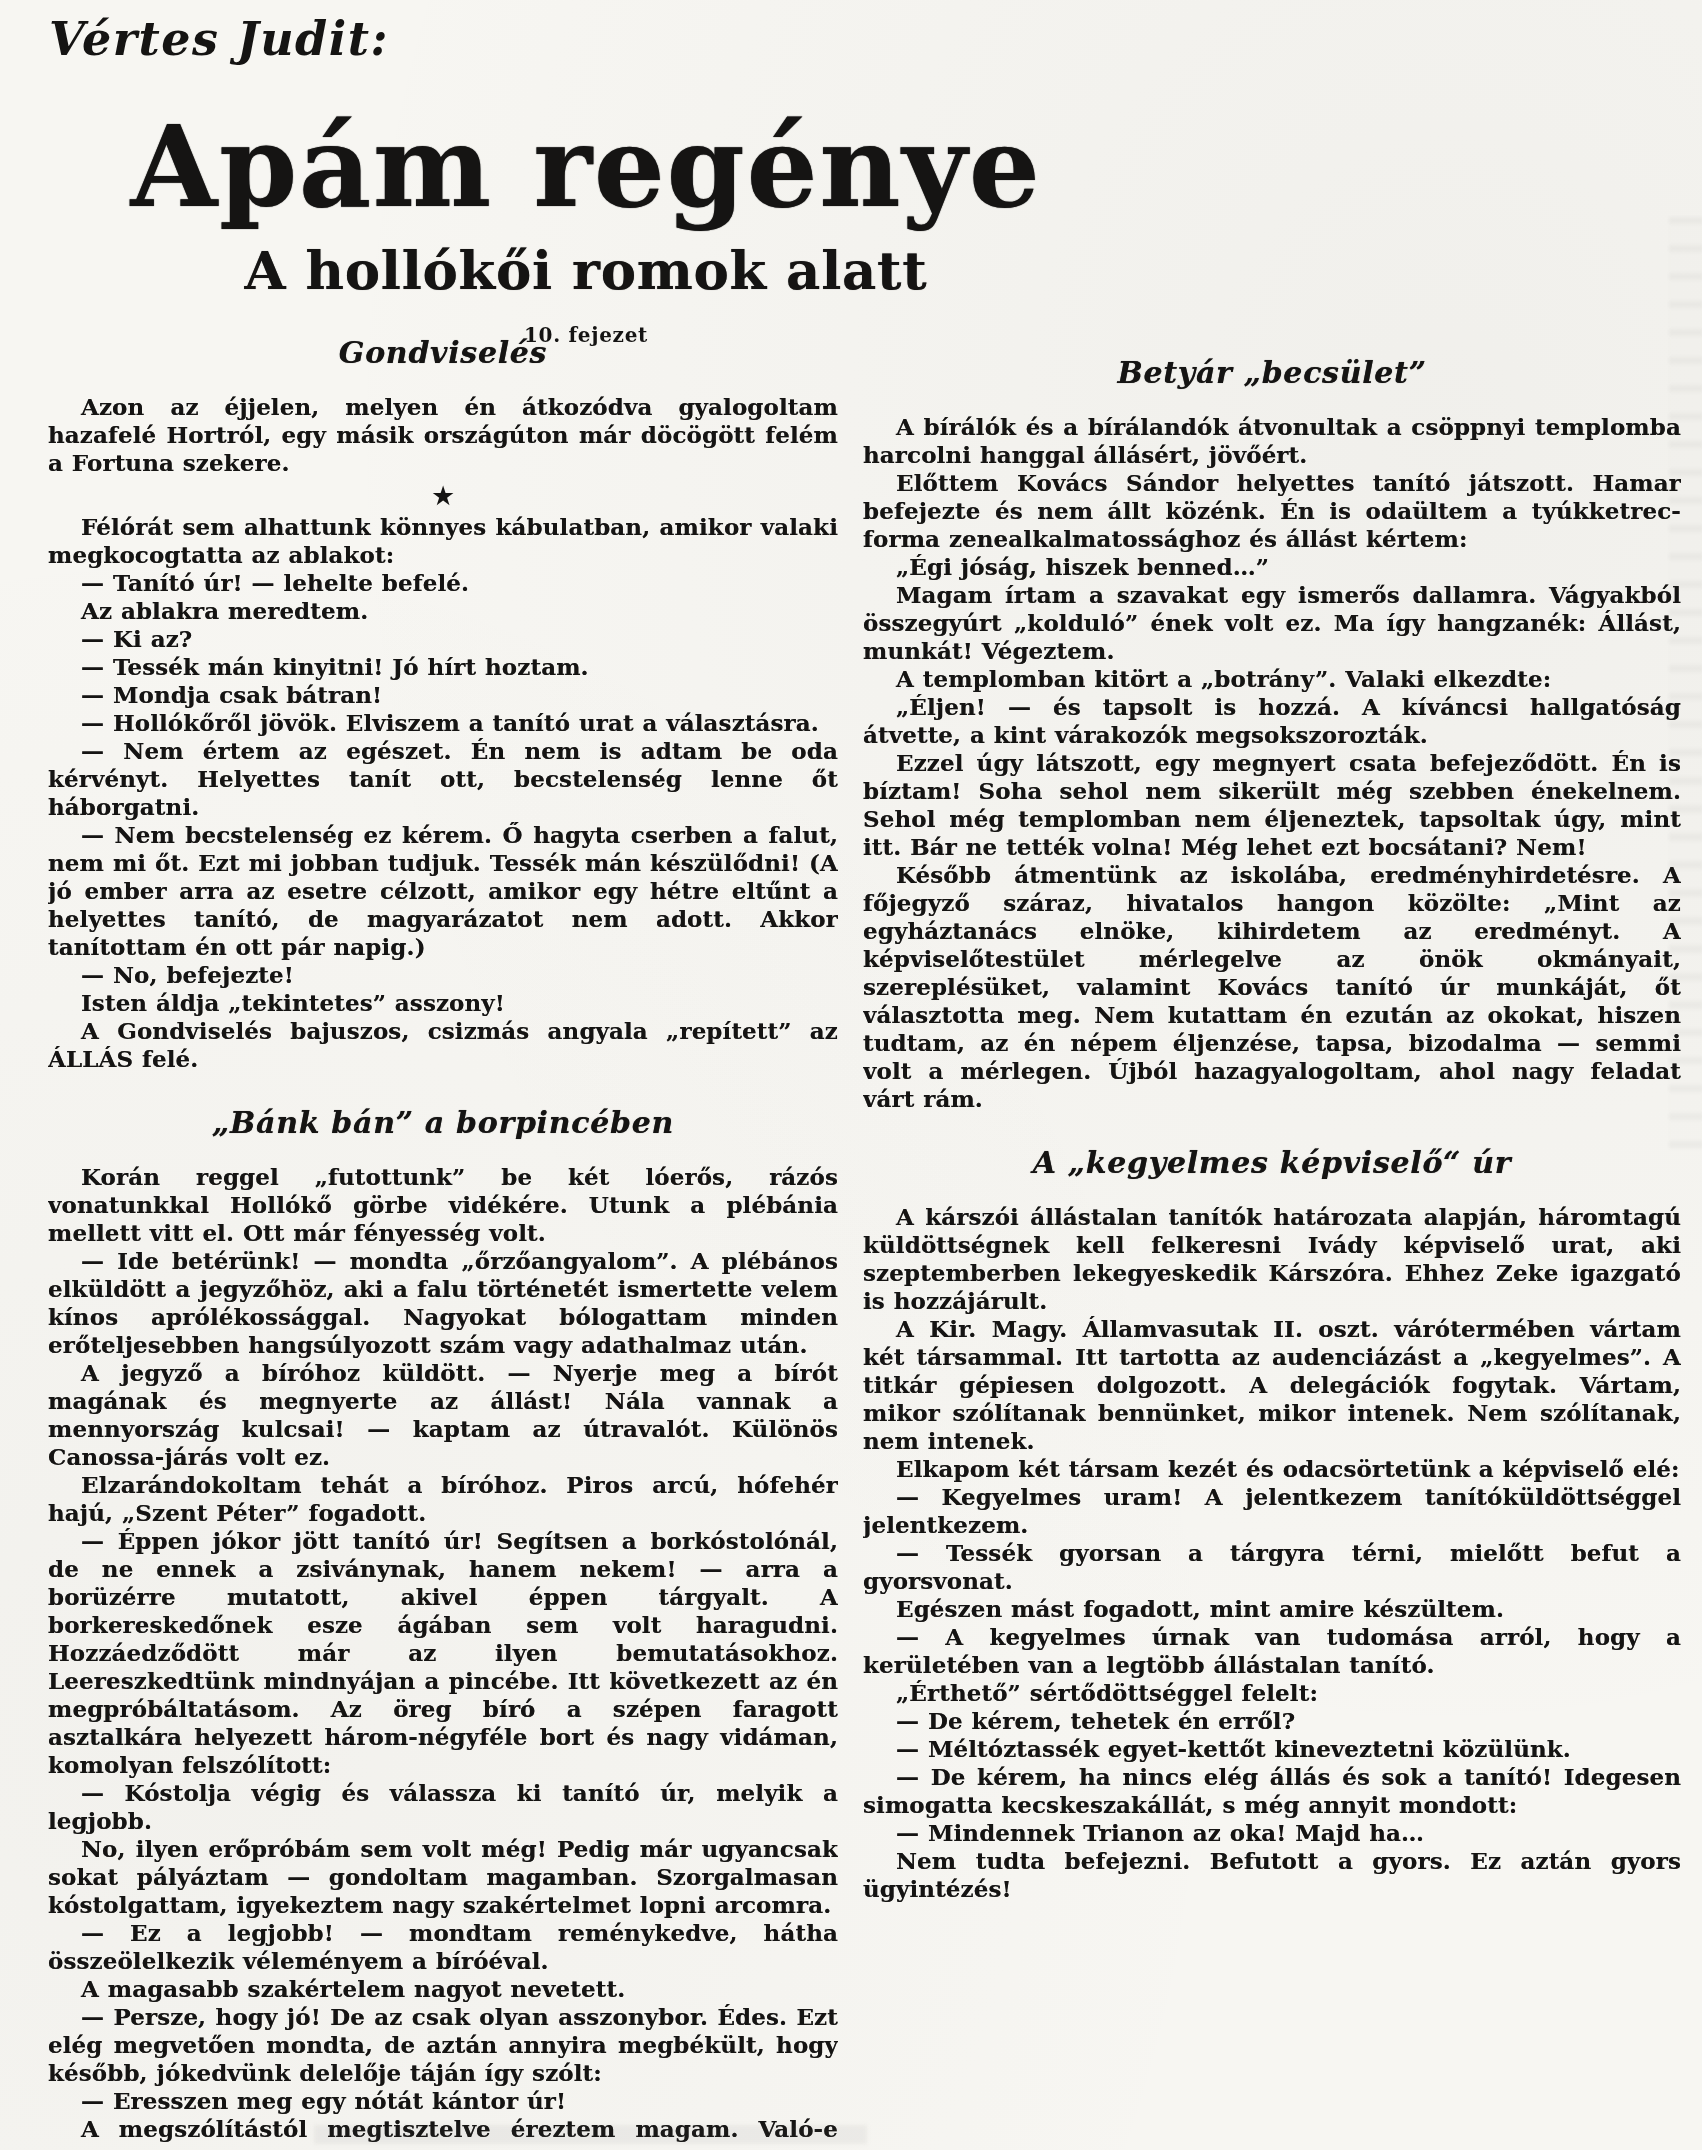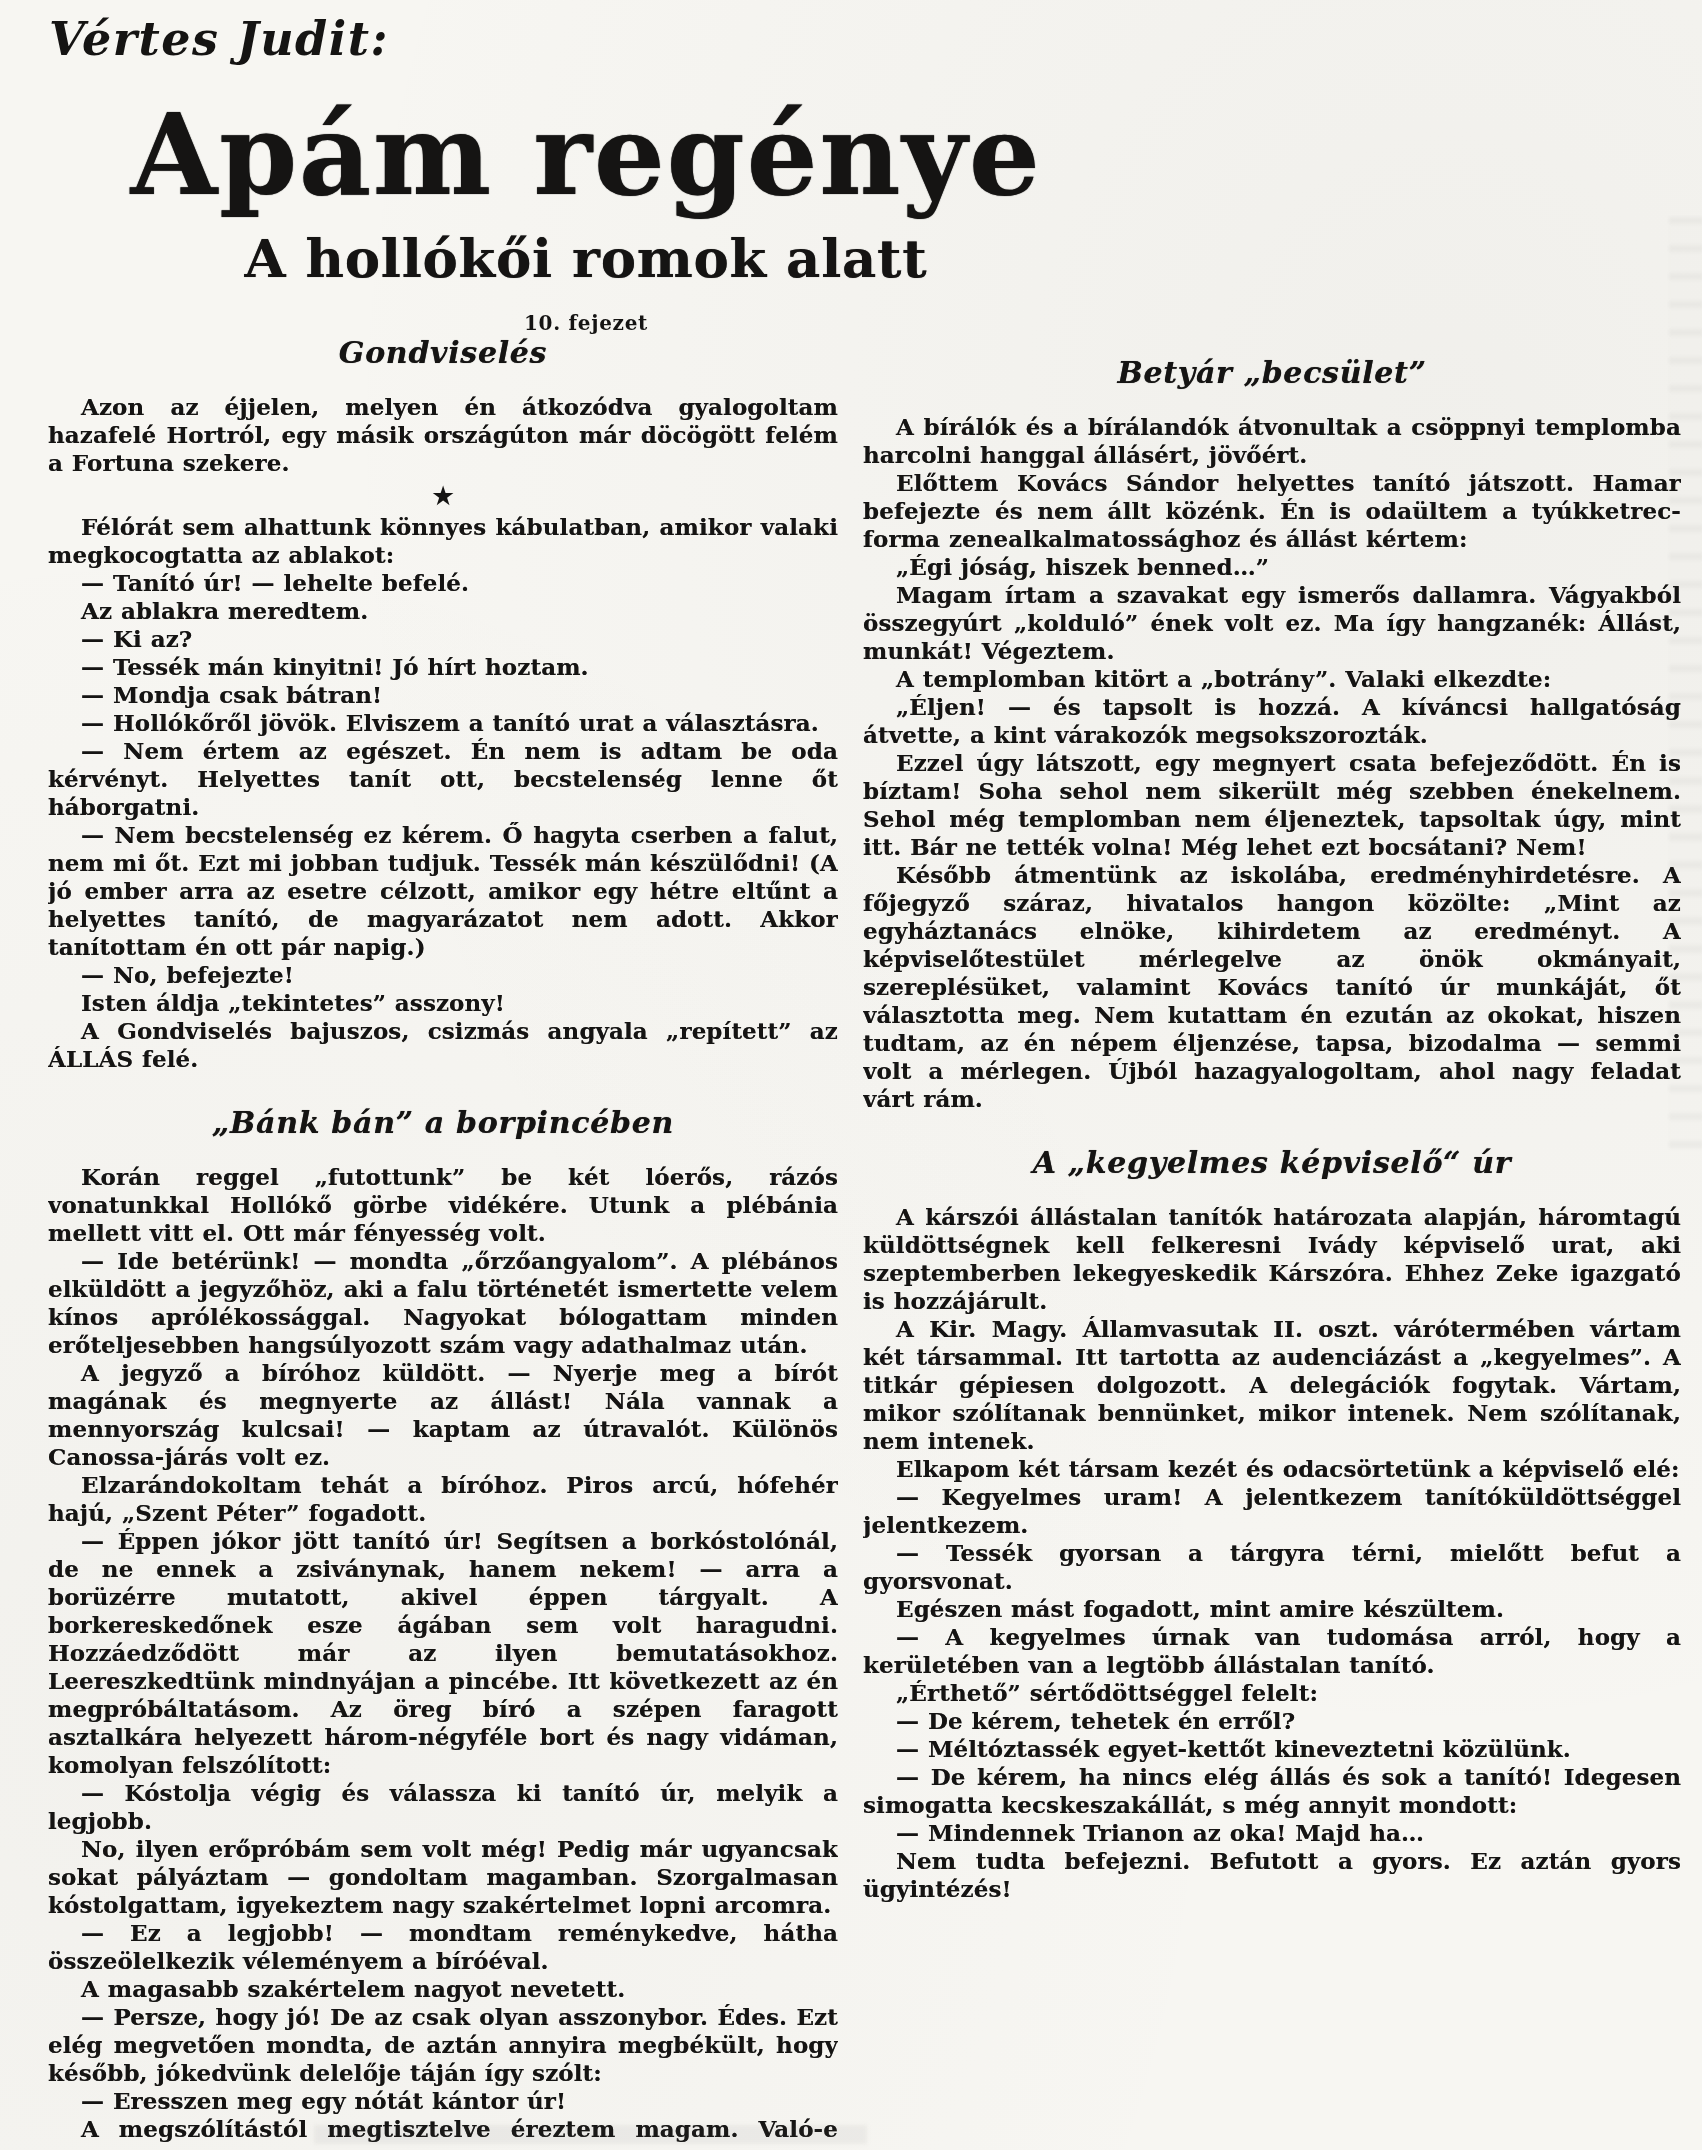--- a/index.html
+++ b/index.html
@@ -35,21 +35,21 @@
     left: 0;
     top: 96px;
     width: 1172px;
     text-align: center;
   }
   .main-title {
     font-size: 112px;
     font-weight: bold;
     line-height: 1.05;
     letter-spacing: 1.5px;
-    margin: 0;
+    margin: 12px;
     text-shadow: 0 0 1.1px rgba(10,10,10,0.8);
   }
   .sub-title {
     font-size: 53px;
     font-weight: bold;
     margin: 13.4px 0 0 0;
     letter-spacing: 0.7px;
     text-shadow: 0 0 0.7px rgba(10,10,10,0.7);
   }
   .chapter {

